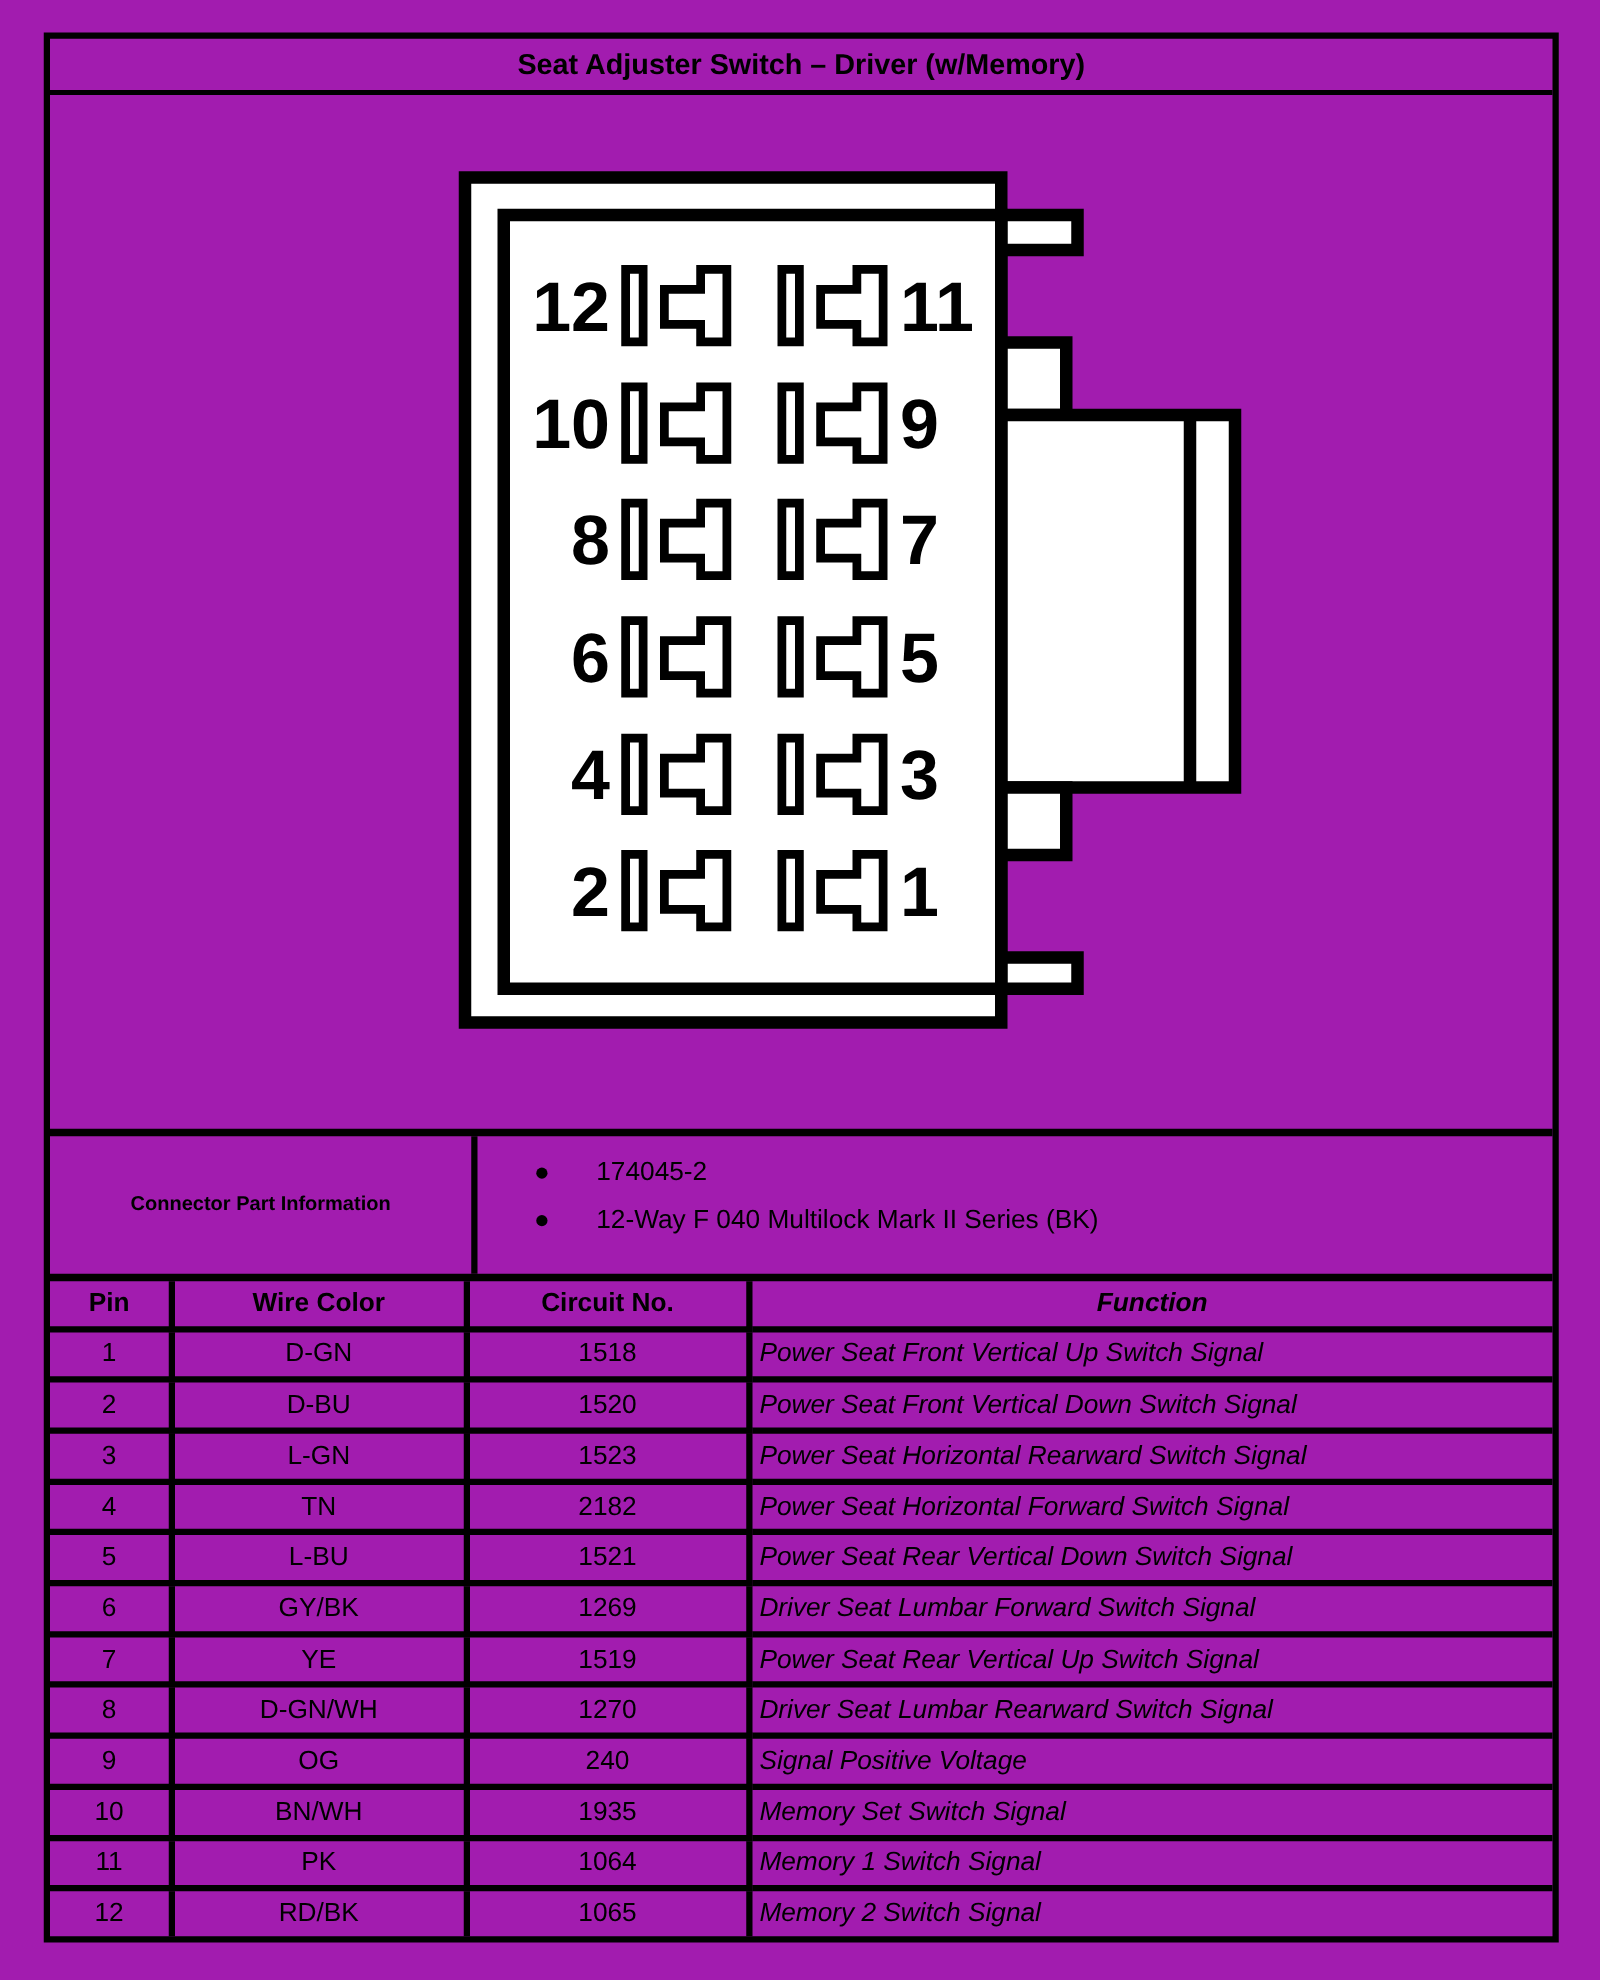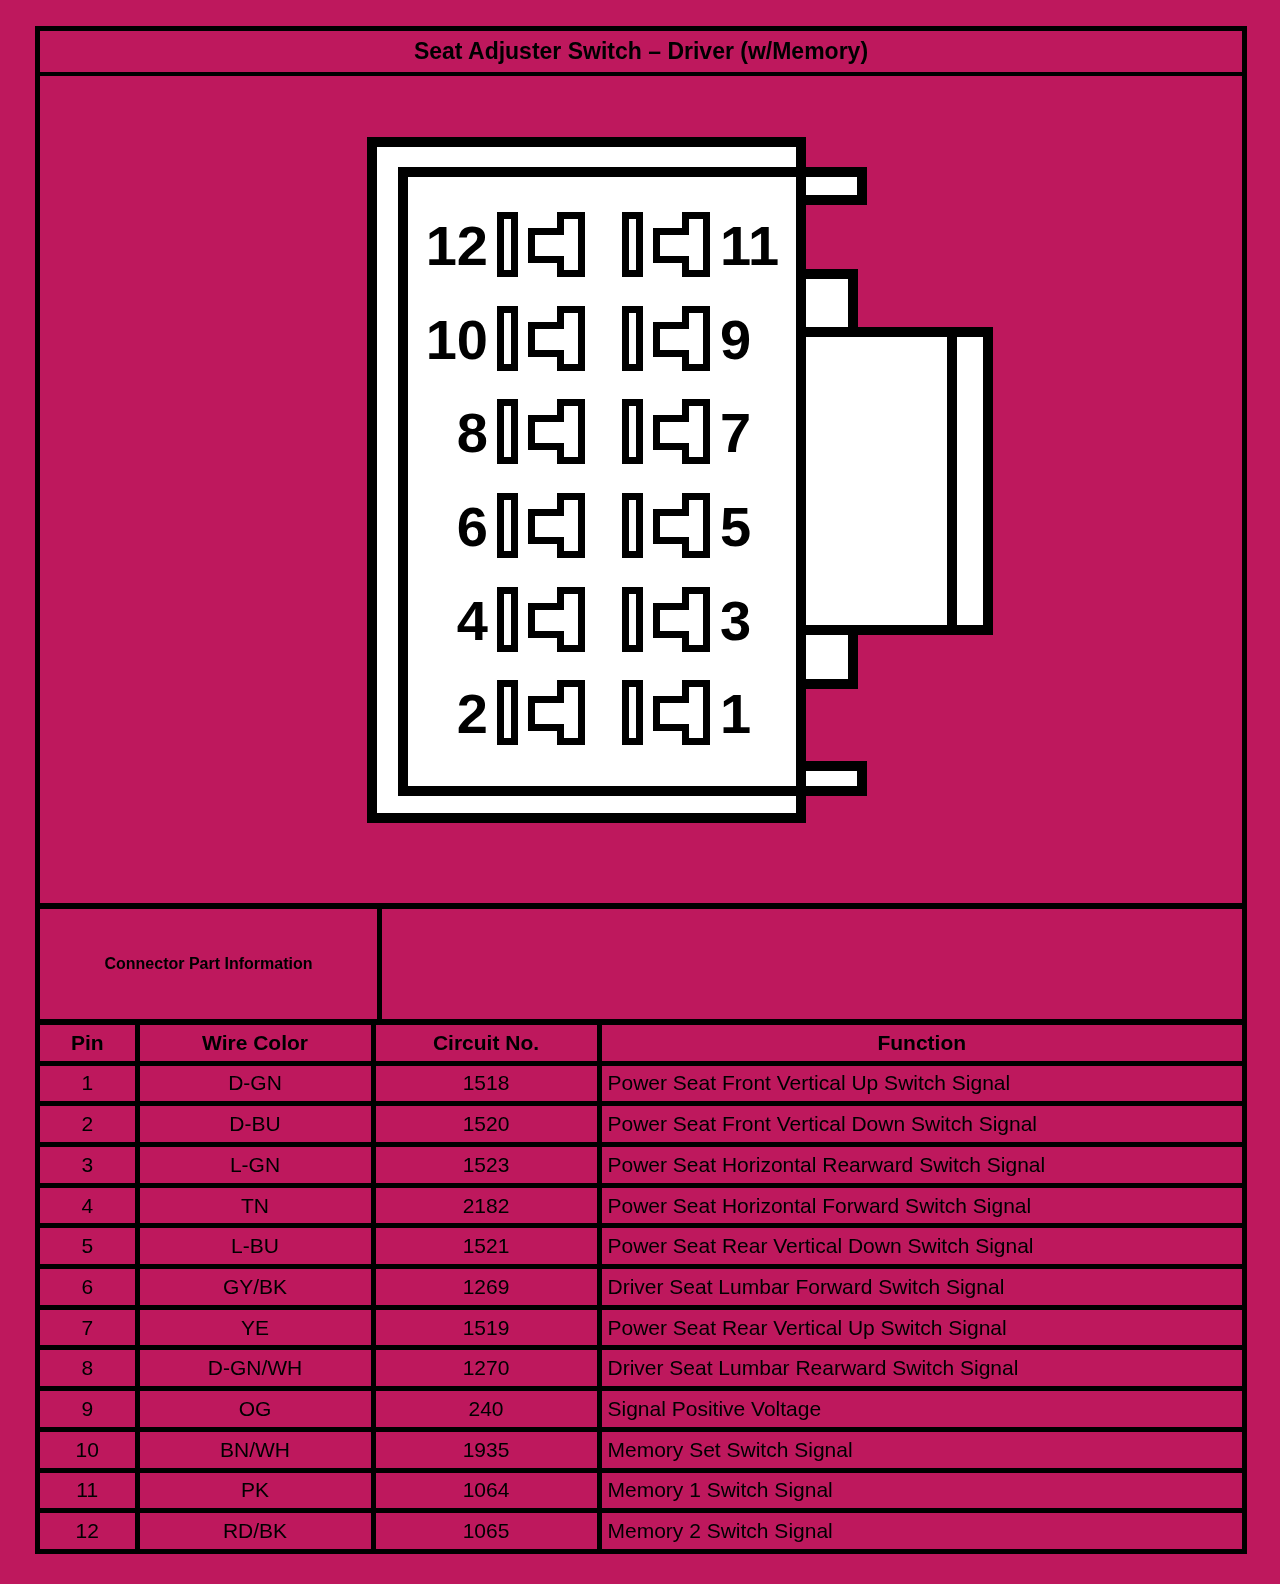--- a/index.html
+++ b/index.html
@@ -1,16 +1,16 @@
 <!DOCTYPE html>
 <html><head>
 <meta charset="utf-8">
 <style>
   html,body{margin:0;padding:0;background:#ffffff;}
-  .page{position:relative;width:1280px;height:1584px;background:#be185d;
+  .page{position:relative;width:1280px;height:1584px;background:#a21caf;
         font-family:"Liberation Sans",sans-serif;color:#000;overflow:hidden;}
   .frame{position:absolute;left:35px;top:26px;width:1212px;height:1528px;
          border:5px solid #000;box-sizing:border-box;display:flex;flex-direction:column;}
   .title-bar{height:41px;border-bottom:4px solid #000;display:flex;
              align-items:center;justify-content:center;
              font-size:23px;font-weight:bold;flex:0 0 auto;}
   .figure-area{height:827px;border-bottom:6px solid #000;position:relative;flex:0 0 auto;}
   .connector-svg{position:absolute;left:320px;top:52px;}
   .partinfo-row{height:110px;border-bottom:6px solid #000;display:flex;flex:0 0 auto;}
   .partinfo-label{width:337px;border-right:5px solid #000;display:flex;
@@ -19,21 +19,21 @@
   .partinfo-bullets{flex:1 1 auto;padding-top:10px;}
   .bullet-line{display:flex;align-items:center;height:38px;padding-left:47px;font-size:21px;}
   .bullet-dot{width:9px;height:9px;border-radius:50%;background:#000;
               margin-right:39px;flex:0 0 auto;}
   table.pin-table{border-collapse:collapse;width:100%;table-layout:fixed;flex:1 1 auto;padding-left:41px;}
   .pin-table th,.pin-table td{border:5px solid #000;font-size:21px;height:35px;
                               text-align:center;vertical-align:middle;overflow:hidden;
                               white-space:nowrap;padding:0;}
   .pin-table th{font-weight:bold;}
   .pin-table th:first-child,.pin-table td:first-child{border-left:0;}
-  .pin-table th:last-child,.pin-table td:last-child{border-right:0;}
+  .pin-table th:last-child,.pin-table td:last-child{border-right:0;font-style:italic;}
   .pin-table tr:first-child th{border-top:0;}
   .pin-table tr:last-child td{border-bottom:0;}
   .pin-table td.fn{text-align:left;padding-left:6px;}
   .col-pin{width:97px;}.col-wire{width:236px;}.col-circuit{width:226px;}
   svg .ln{stroke:#000;fill:none;}
   svg .body{stroke:#000;fill:#fff;}
   svg text{font-family:"Liberation Sans",sans-serif;font-weight:bold;font-size:56px;fill:#000;}
 </style>
 </head>
 <body>
@@ -86,20 +86,30 @@
         <text text-anchor="start" x="360" y="417.5">5</text>
         <text text-anchor="end" x="128" y="511.5">4</text>
         <text text-anchor="start" x="360" y="511.5">3</text>
         <text text-anchor="end" x="128" y="604.5">2</text>
         <text text-anchor="start" x="360" y="604.5">1</text>
       </svg>
     </div>
 
     <div class="partinfo-row">
       <div class="partinfo-label">Connector Part Information</div>
+      <div class="partinfo-bullets">
+        <div class="bullet-line">
+          <span class="bullet-dot"></span>
+          <span>174045-2</span>
+        </div>
+        <div class="bullet-line">
+          <span class="bullet-dot"></span>
+          <span>12-Way F 040 Multilock Mark II Series (BK)</span>
+        </div>
+      </div>
     </div>
 
     <table class="pin-table">
       <colgroup>
         <col class="col-pin">
           <col class="col-wire">
           <col class="col-circuit">
           <col>
       </colgroup>
       <tbody>

